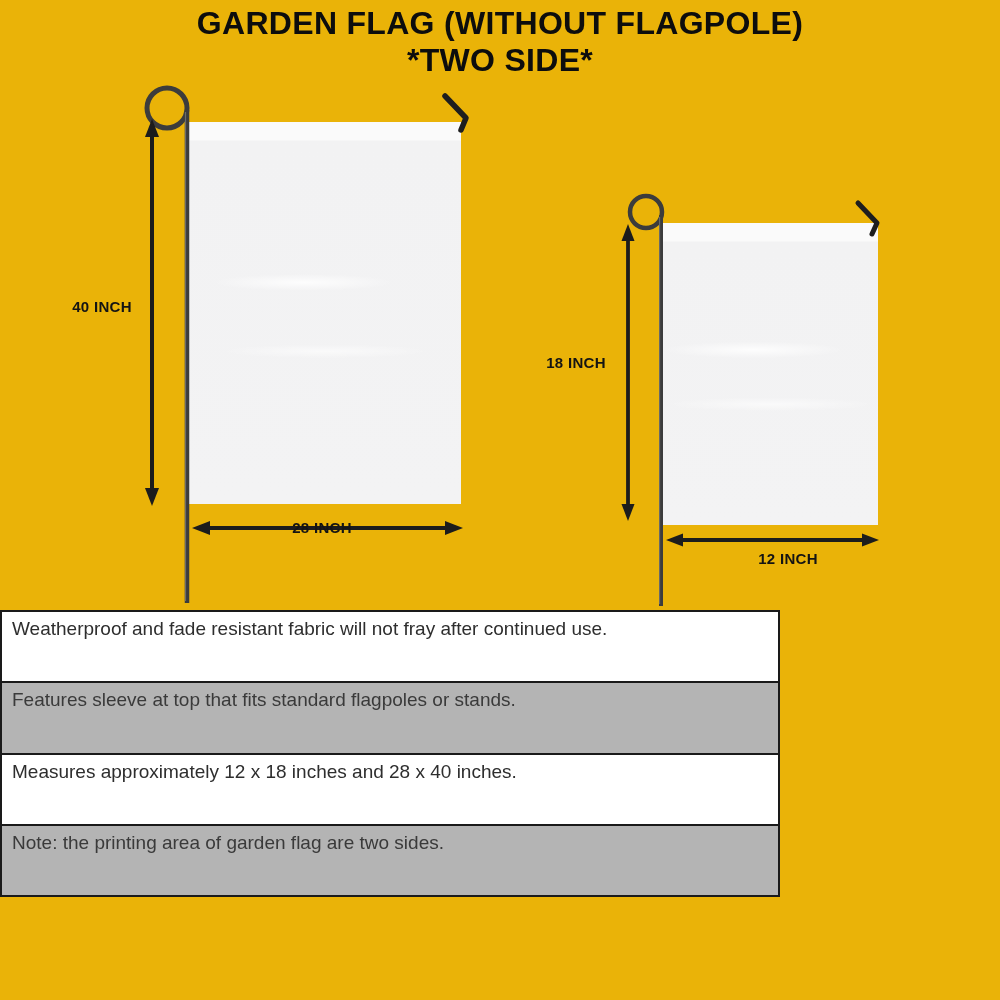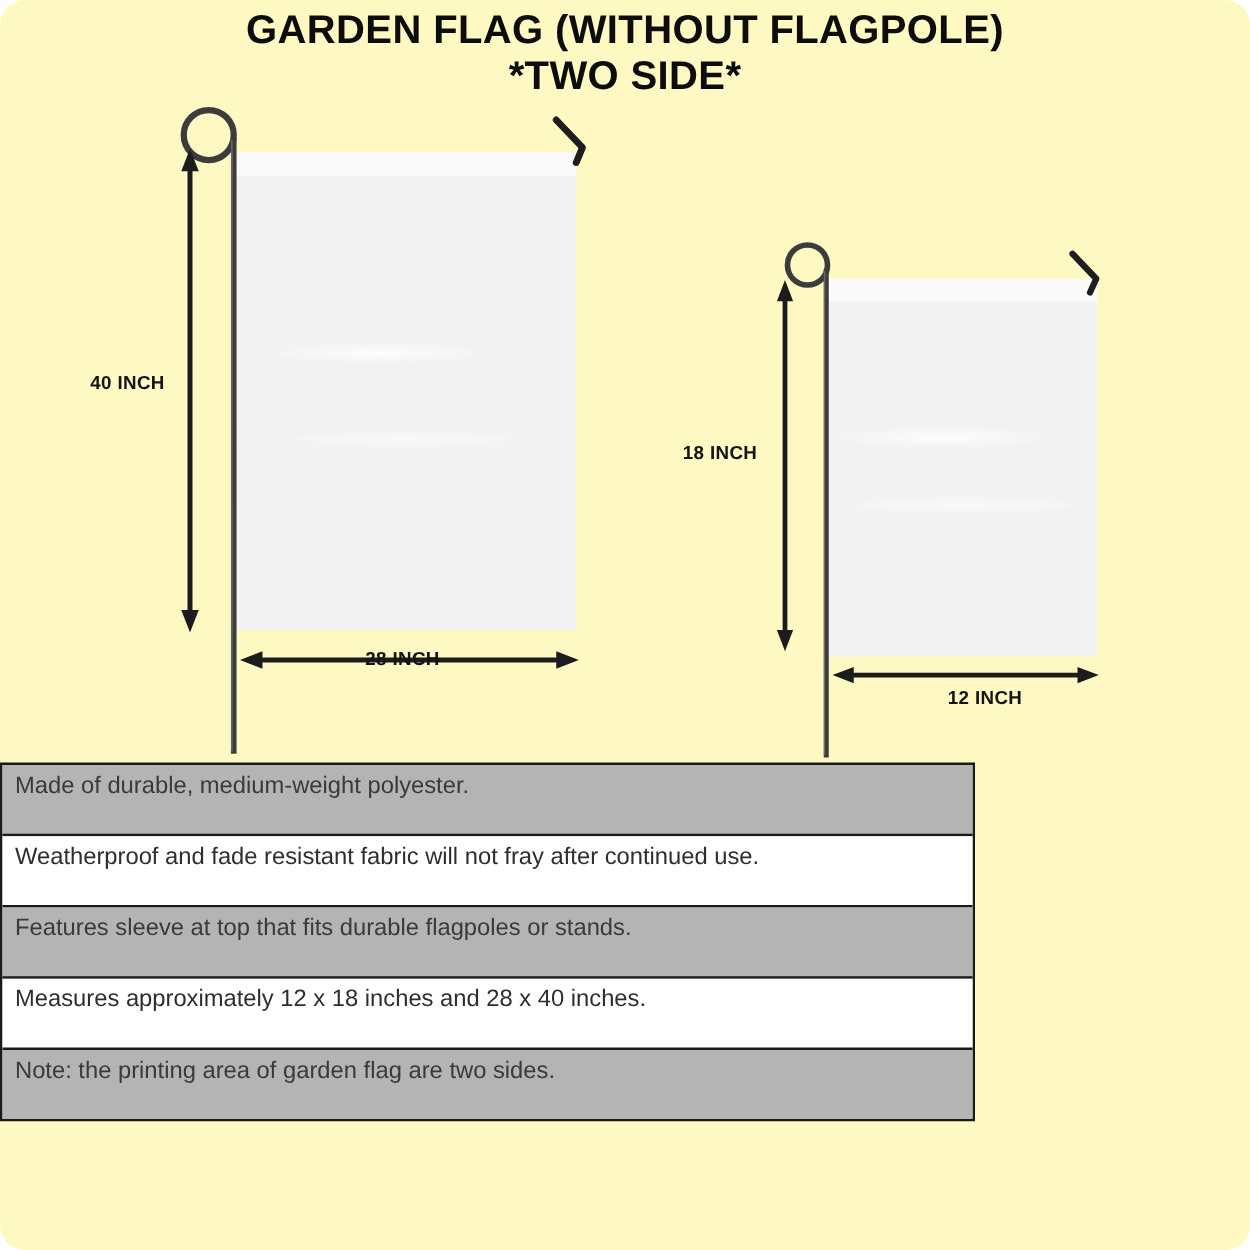--- a/index.html
+++ b/index.html
@@ -1,21 +1,20 @@
 <!DOCTYPE html>
 <html><head>
 <meta charset="utf-8">
 <style>
   * { margin:0; padding:0; box-sizing:border-box; }
   html,body { background:#ffffff; }
   .canvas {
     position:relative; width:1000px; height:1000px;
-    background:#fef9c3; overflow:hidden;
+    background:#eab308; overflow:hidden;
     font-family:"Liberation Sans", sans-serif;
-    border-radius:20px;
   }
 
   
   .title-line {
     position:absolute; left:0; width:100%;
     text-align:center; font-weight:bold; color:#0d0d0d;
     font-size:32px; letter-spacing:0.3px;
   }
   .title-line.l1 { top:5px; }
   .title-line.l2 { top:42px; }
@@ -115,20 +114,19 @@
       <polygon points="879,540 862,533.5 862,546.5" stroke="none"></polygon>
     </g>
   </svg>
 
   <div class="dim-label dim-40">40 INCH</div>
   <div class="dim-label dim-28">28 INCH</div>
   <div class="dim-label dim-18">18 INCH</div>
   <div class="dim-label dim-12">12 INCH</div>
 
   <div class="features">
-    <div class="feature-row gray"><span>Made of durable, medium-weight polyester.</span></div>
     <div class="feature-row white"><span>Weatherproof and fade resistant fabric will not fray after continued use.</span></div>
-    <div class="feature-row gray"><span>Features sleeve at top that fits durable flagpoles or stands.</span></div>
+    <div class="feature-row gray"><span>Features sleeve at top that fits standard flagpoles or stands.</span></div>
     <div class="feature-row white"><span>Measures approximately 12 x 18 inches and 28 x 40 inches.</span></div>
     <div class="feature-row gray"><span>Note: the printing area of garden flag are two sides.</span></div>
   </div>
 
 </div>
 
 </body></html>

